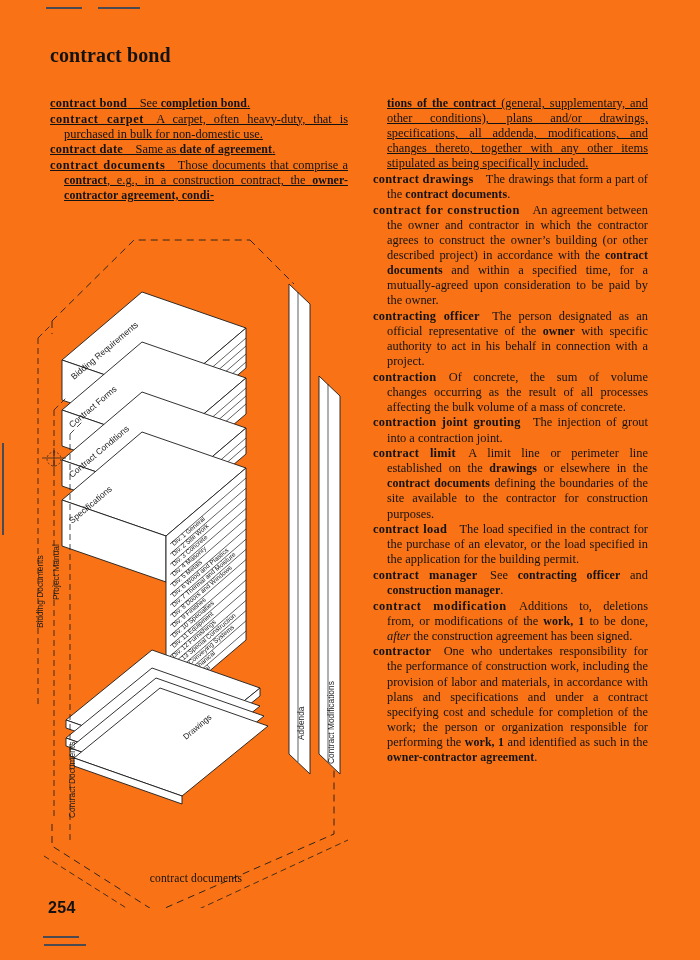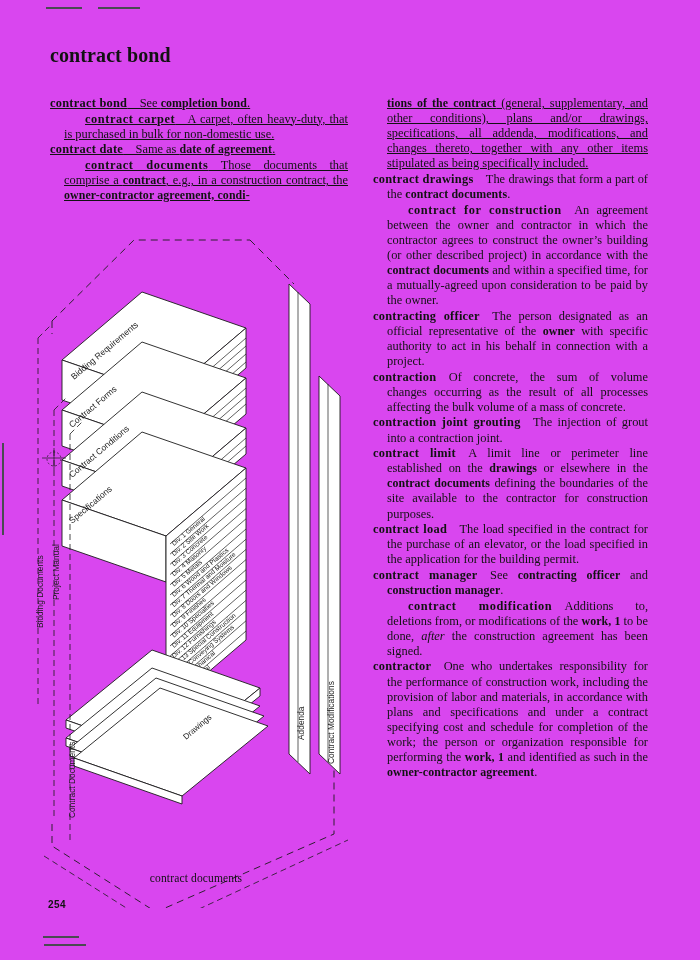--- a/index.html
+++ b/index.html
@@ -12,21 +12,21 @@
     height: 960px;
     position: relative;
     overflow: hidden;
     font-family: "Liberation Serif", "DejaVu Serif", serif;
     color: #121212;
     -webkit-font-smoothing: antialiased;
   }
   .page {
     position: absolute;
     inset: 0;
-    background: #d946ef;
+    background: #f97316;
     padding-left: 16px;
   }
 
   
   .artifact {
     position: absolute;
     background: #4a4a52;
   }
   #art-top-1   { left: 46px;  top: 7px;    width: 36px; height: 2px; }
   #art-top-2   { left: 98px;  top: 7px;    width: 42px; height: 2px; }
@@ -63,21 +63,21 @@
   }
   .entry.cont {
     padding-left: 14px;
     text-indent: 0;
     text-decoration: underline;
   }
   .term {
     font-weight: bold;
     letter-spacing: 0.25px;
   }
-  .term-sp { letter-spacing: 0.55px; margin-left: 35px; }
+  .term-sp { letter-spacing: 0.55px; }
   b.ref { font-weight: bold; letter-spacing: 0.1px; font-size: 11.9px; }
   i { font-style: italic; }
   .sense { font-weight: bold; }
 
   
   #figure {
     position: absolute;
     left: 36px;
     top: 228px;
     width: 320px;
@@ -92,21 +92,21 @@
     text-align: center;
     font-size: 11.5px;
     letter-spacing: 0.15px;
   }
 
   
   #page-number {
     position: absolute;
     left: 48px;
     top: 899px;
-    font-size: 10px;
+    font-size: 16px;
     font-weight: bold;
     letter-spacing: 0.4px;
     font-family: "Liberation Sans", sans-serif;
   }
 </style>
 </head>
 <body>
 
 <div class="page">
 

